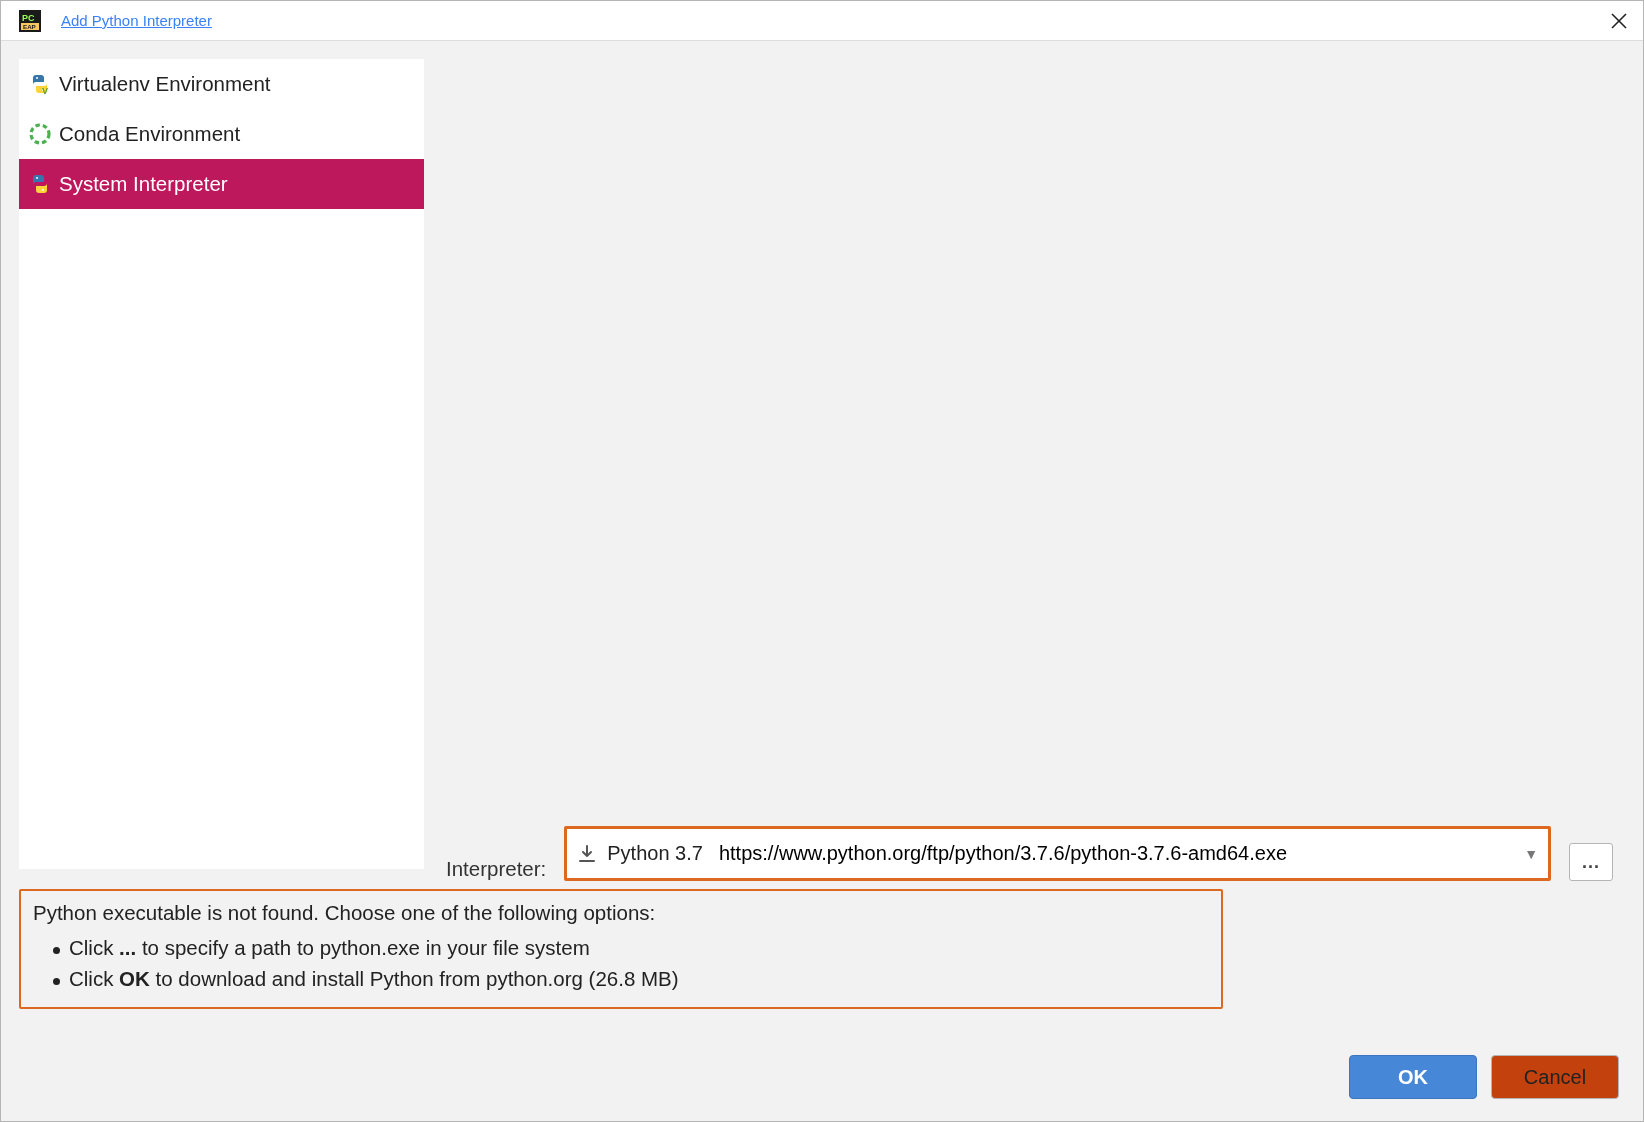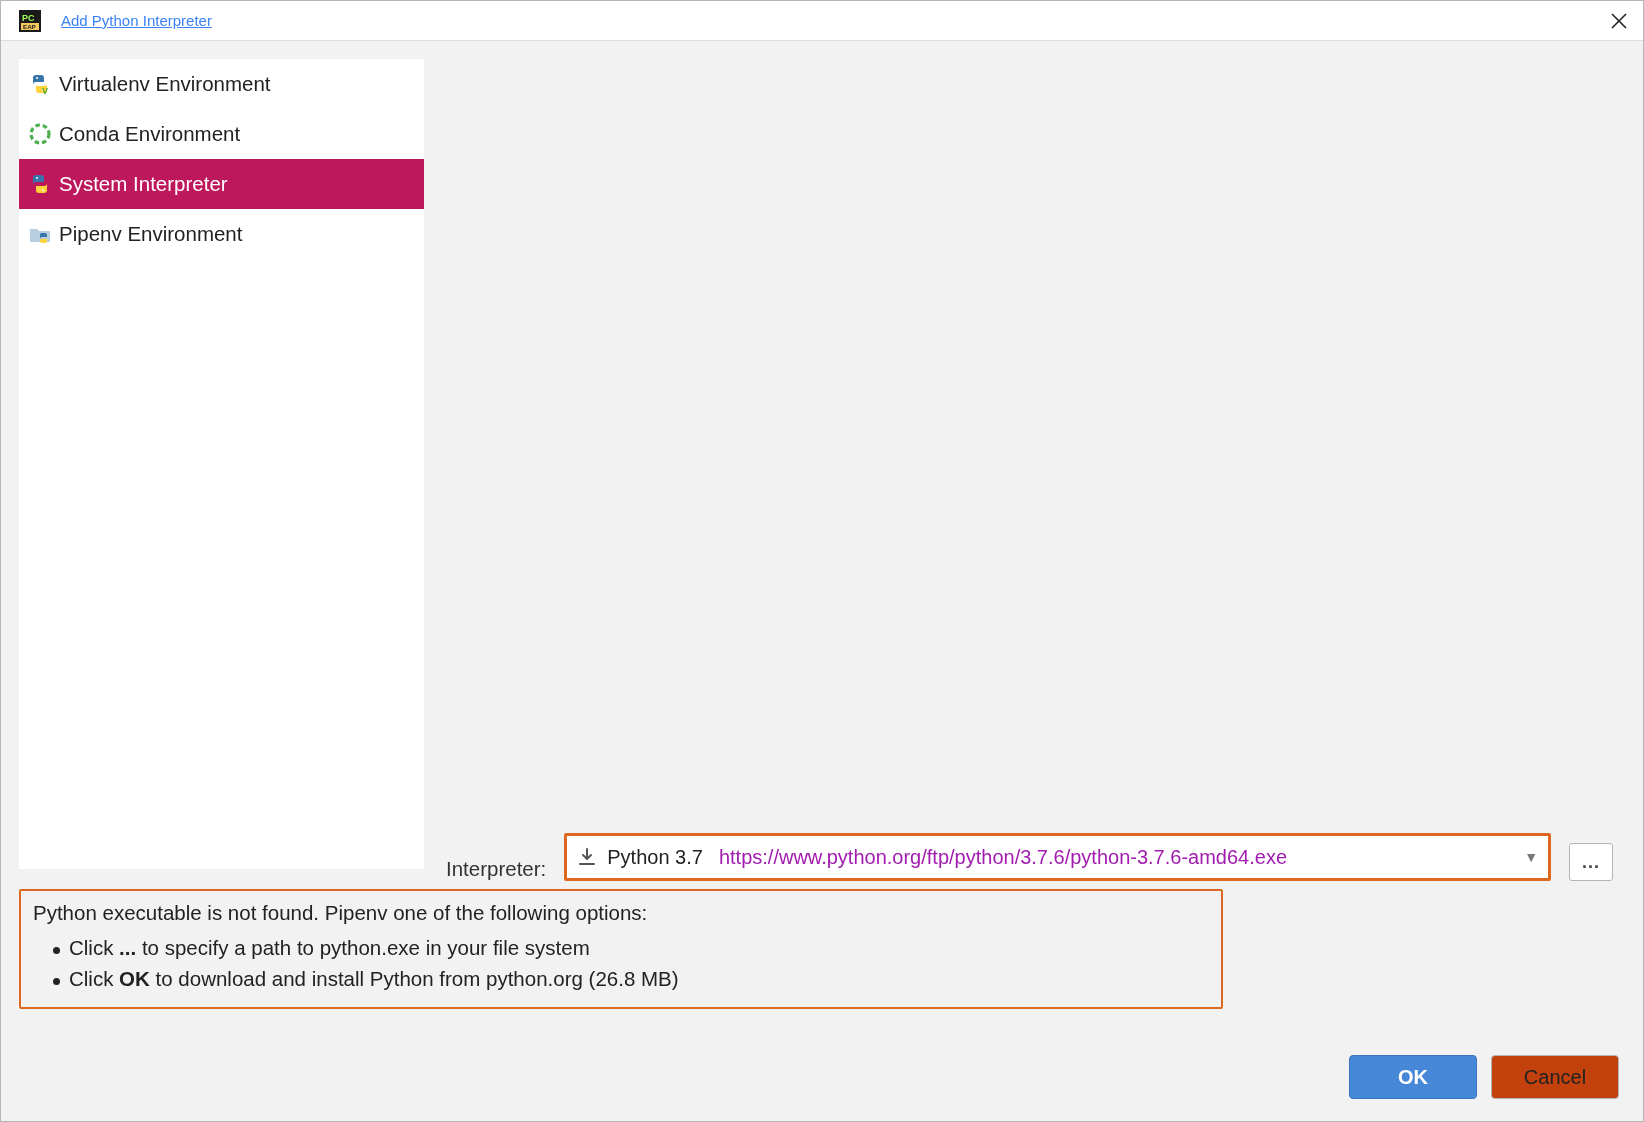--- a/index.html
+++ b/index.html
@@ -53,31 +53,31 @@
   }
   .side-item.selected { background: #be185d; color: #fff; }
   .side-icon { width: 22px; height: 22px; display: inline-flex; align-items: center; justify-content: center; }
   .main {
     flex: 1; padding: 4px 12px 0 22px;
     display: flex;
   }
   .row { display: flex; align-items: center; gap: 18px; }
   .label { font-size: 20.5px; color: #333; }
   .combo {
-    flex: 1; height: 48px;
+    flex: 1; height: 55px;
     border: 3px solid #dd6820;
     background: #fff;
     display: flex; align-items: center;
     padding: 0 10px; gap: 10px;
     border-radius: 2px;
     position: relative;
   }
   .combo .dl-icon { width: 20px; height: 20px; color: #666; flex-shrink:0; }
   .combo .ver { font-size: 20px; color: #222; margin-right: 6px; white-space: nowrap;}
-  .combo .url { font-size: 20px; color: #a21caf; white-space: nowrap; overflow: hidden; text-overflow: ellipsis; flex:1;}
+  .combo .url { font-size: 20px; color: #000000; white-space: nowrap; overflow: hidden; text-overflow: ellipsis; flex:1;}
   .combo .caret { color: #777; font-size: 14px; margin-left: 6px; }
   .browse-btn {
     width: 44px; height: 38px;
     border: 1px solid #b5b5b5; background: #fff;
     display: flex; align-items: center; justify-content: center;
     border-radius: 3px; cursor: pointer;
     font-weight: bold; color: #444; font-size: 18px;
     letter-spacing: 1px;
   }
   .message-box {
@@ -162,30 +162,20 @@
             <svg viewBox="0 0 22 22" width="22" height="22">
               <path d="M7 2 h5 a3 3 0 0 1 3 3 v4 h-8 a3 3 0 0 0 -3 3 v-7 a3 3 0 0 1 3 -3 z" fill="#3776ab"></path>
               <path d="M15 20 h-5 a3 3 0 0 1 -3 -3 v-4 h8 a3 3 0 0 0 3 -3 v7 a3 3 0 0 1 -3 3 z" fill="#ffd43b"></path>
               <circle cx="8" cy="5" r="1" fill="#fff"></circle>
                 <circle cx="14" cy="17" r="1" fill="#fff"></circle>
             </svg>
           </span>
           <span>System Interpreter</span>
         </div>
 
-        <div class="side-item">
-          <span class="side-icon">
-            <svg viewBox="0 0 22 22" width="22" height="22">
-              <path d="M1 6 h7 l2 2 h11 v11 h-20 z" fill="#b7cde0"></path>
-              <path d="M12 10 h4 a2 2 0 0 1 2 2 v2 h-5 a2 2 0 0 0 -2 2 v-4 a2 2 0 0 1 1 -2 z" fill="#3776ab"></path>
-              <path d="M17 20 h-4 a2 2 0 0 1 -2 -2 v-2 h5 a2 2 0 0 0 2 -2 v4 a2 2 0 0 1 -1 2 z" fill="#ffd43b"></path>
-            </svg>
-          </span>
-          <span>Pipenv Environment</span>
-        </div>
       </div>
 
       <div class="main">
         <div class="row" style="width:100%; align-items:flex-end; padding-top:8px;">
           <span class="label" style="padding-top:8px;">Interpreter:</span>
           <div class="combo">
             <span class="dl-icon">
               <svg viewBox="0 0 20 20" width="20" height="20">
                 <path d="M10 2 v10 M6 8 l4 4 l4 -4" fill="none" stroke="#555" stroke-width="2" stroke-linecap="round" stroke-linejoin="round"></path>
                 <line x1="3" y1="17" x2="17" y2="17" stroke="#555" stroke-width="2" stroke-linecap="round"></line>
@@ -196,21 +186,21 @@
             <span class="caret">▼</span>
           </div>
           <div class="browse-btn">
             <span>...</span>
           </div>
         </div>
       </div>
     </div>
 
     <div class="message-box">
-      <div class="msg-title">Python executable is not found. Pipenv one of the following options:</div>
+      <div class="msg-title">Python executable is not found. Choose one of the following options:</div>
       <ul>
         <li>
           <span>Click </span><span class="bold">...</span><span> to specify a path to python.exe in your file system</span>
         </li>
         <li>
           <span>Click </span><span class="bold">OK</span><span> to download and install Python from python.org (26.8 MB)</span>
         </li>
       </ul>
     </div>
 

